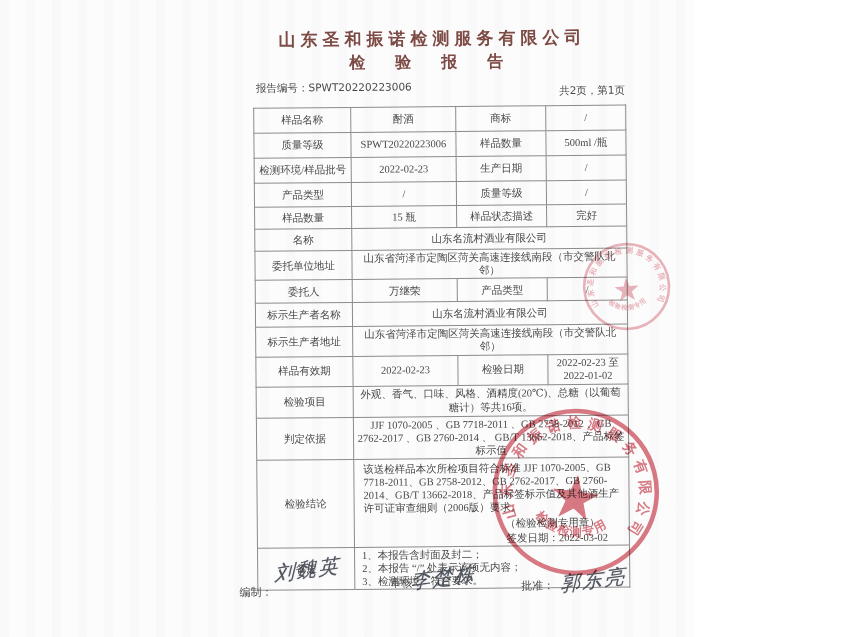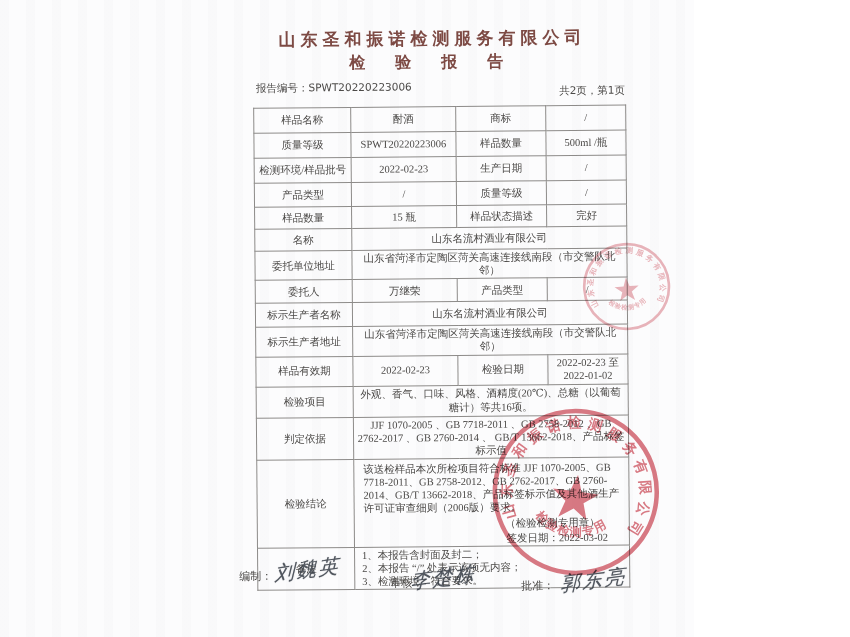--- a/index.html
+++ b/index.html
@@ -158,21 +158,21 @@
         <td>备注</td>
         <td colspan="3" class="remarks">
           <div>1、本报告含封面及封二；</div>
           <div>2、本报告 “/” 处表示该项无内容；</div>
           <div>3、检测环境：符合要求。</div>
         </td>
       </tr>
     </tbody>
       </table>
 
-    <div class="footer-label" style="left:237px;top:568px;font-family:Liberation Mono, monospace;">编制：</div>
+    <div class="footer-label" style="left:237px;top:584px;font-family:Liberation Mono, monospace;">编制：</div>
     <div class="signature" style="left:272px;top:556px;">刘魏英</div>
     <div class="footer-label" style="left:388px;top:576px;">审核：</div>
     <div class="signature" style="left:408px;top:565px;">李楚栋</div>
     <div class="footer-label" style="left:519px;top:580px;font-family:Liberation Serif, serif;">批准：</div>
     <div class="signature" style="left:558px;top:569px;">郭东亮</div>
 
     <div class="stamp stamp-small">
       <svg width="90" height="90" viewBox="0 0 170 170">
         <circle cx="85" cy="85" r="80" fill="none" stroke="#cf5b67" stroke-width="5"></circle>
         <path id="arcTopS" d="M 29.6,117 A 64,64 0 1 1 140.4,117" fill="none"></path>

